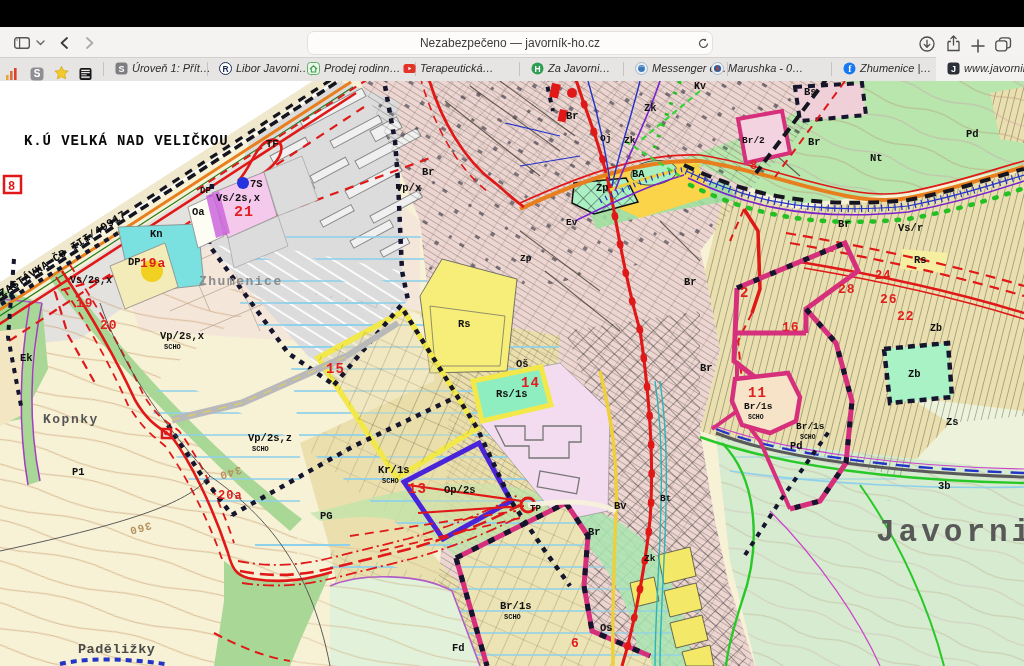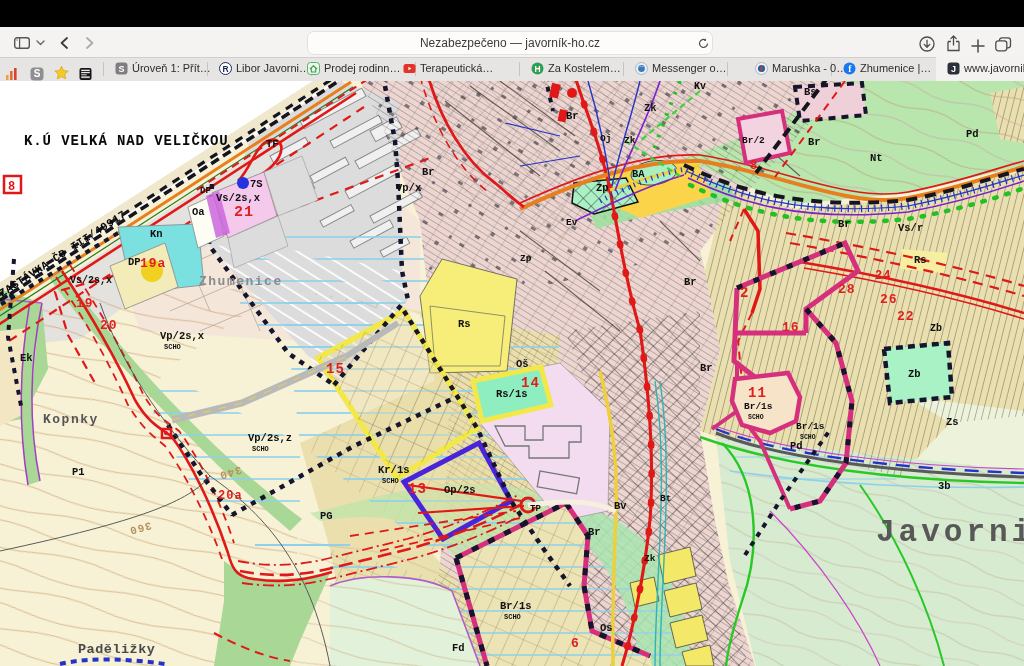--- a/index.html
+++ b/index.html
@@ -9,21 +9,21 @@
   #blackbar { position:absolute; left:0; top:0; width:1024px; height:27px; background:#000; }
   #toolbar { position:absolute; left:0; top:27px; width:1024px; height:30px; background:#f5f3f1; }
   #tabbar { position:absolute; left:0; top:57px; width:1024px; height:24px; background:#e7e5e3;
     border-top:1px solid #d2d0ce; }
   #mapwrap { position:absolute; left:0; top:81px; width:1024px; height:585px; background:#fff; }
   .tico { position:absolute; top:10px; }
   .addr { position:absolute; left:307px; top:4px; width:406px; height:24px; background:#fdfcfb;
     border:1px solid #e3e0dd; border-radius:7px; font-size:12px; color:#3c3c3c;
     text-align:center; line-height:22px; }
   .tab { position:absolute; top:57px; height:24px; font-size:11px; color:#2c2c2c; }
-  .tab .tt { position:absolute; left:28px; top:5px; white-space:nowrap; }
+  .tab .tt { position:absolute; left:28px; top:5px; white-space:nowrap;font-style:italic; }
   .tab .fv { position:absolute; left:11px; top:5px; width:13px; height:13px; }
   .sep { position:absolute; top:62px; width:1px; height:14px; background:#c6c4c2; }
 </style>
 </head>
 <body>
 <div id="stage">
   <div id="blackbar"></div>
   <div id="toolbar">
     <svg class="tico" style="left:14px" width="16" height="12" viewBox="0 0 16 12">
       <rect x="0.7" y="0.7" width="14.6" height="10.6" rx="2.4" fill="none" stroke="#565656" stroke-width="1.4"></rect>
@@ -117,31 +117,31 @@
           <rect x="0.5" y="2" width="12" height="9" rx="2.6" fill="#e33327"></rect>
           <path d="M5.4 4.7 L8.4 6.5 L5.4 8.3 Z" fill="#fff"></path>
         </svg>
       <span class="tt">Terapeutická…</span>
     </div>
     <div class="tab" style="left:520px;width:103px">
       <svg class="fv" viewBox="0 0 13 13">
           <circle cx="6.5" cy="6.5" r="6" fill="#2e9e52"></circle>
           <text x="6.5" y="9.6" font-size="8.5" font-weight="bold" fill="#fff" text-anchor="middle" font-family="Liberation Sans">H</text>
         </svg>
-      <span class="tt">Za Kostelem…</span>
+      <span class="tt">Za Javorni…</span>
     </div>
     <div class="tab" style="left:624px;width:103px">
       <svg class="fv" viewBox="0 0 13 13">
           <circle cx="6.5" cy="6.5" r="6" fill="#e8f0f8" stroke="#9aa8b8" stroke-width="0.8"></circle>
           <circle cx="6.5" cy="6.5" r="3.4" fill="#3f78b8"></circle>
           <path d="M3.2 5.2 C5 4 8 4 9.8 5.2" stroke="#88b8e0" stroke-width="1" fill="none"></path>
         </svg>
       <span class="tt">Messenger o…</span>
     </div>
-    <div class="tab" style="left:744px;width:103px">
+    <div class="tab" style="left:700px;width:103px">
       <svg class="fv" viewBox="0 0 13 13">
           <circle cx="6.5" cy="6.5" r="6" fill="#f0f4f8" stroke="#9aa8b8" stroke-width="0.8"></circle>
           <circle cx="6.5" cy="6.5" r="3.6" fill="#2a5f9e"></circle>
           <path d="M6.5 3 L7.6 6.5 L6.5 10 L5.4 6.5 Z" fill="#d03a2a"></path>
         </svg>
       <span class="tt">Marushka - 0…</span>
     </div>
     <div class="tab" style="left:832px;width:103px">
       <svg class="fv" viewBox="0 0 13 13">
           <circle cx="6.5" cy="6.5" r="6" fill="#1877f2"></circle>

